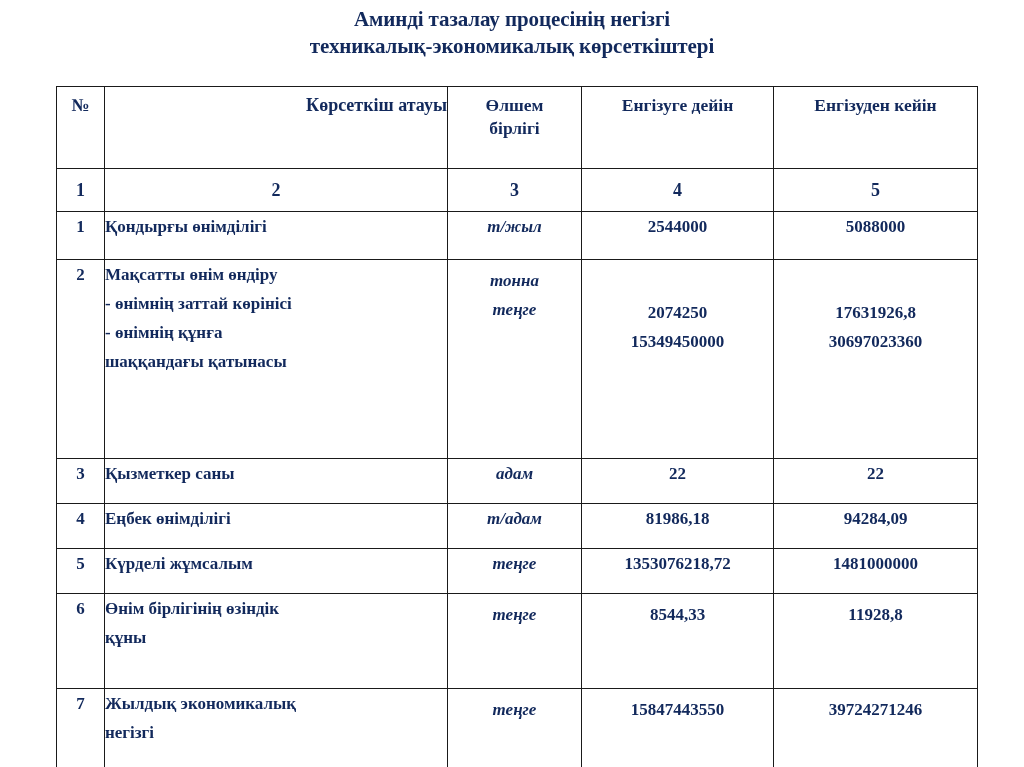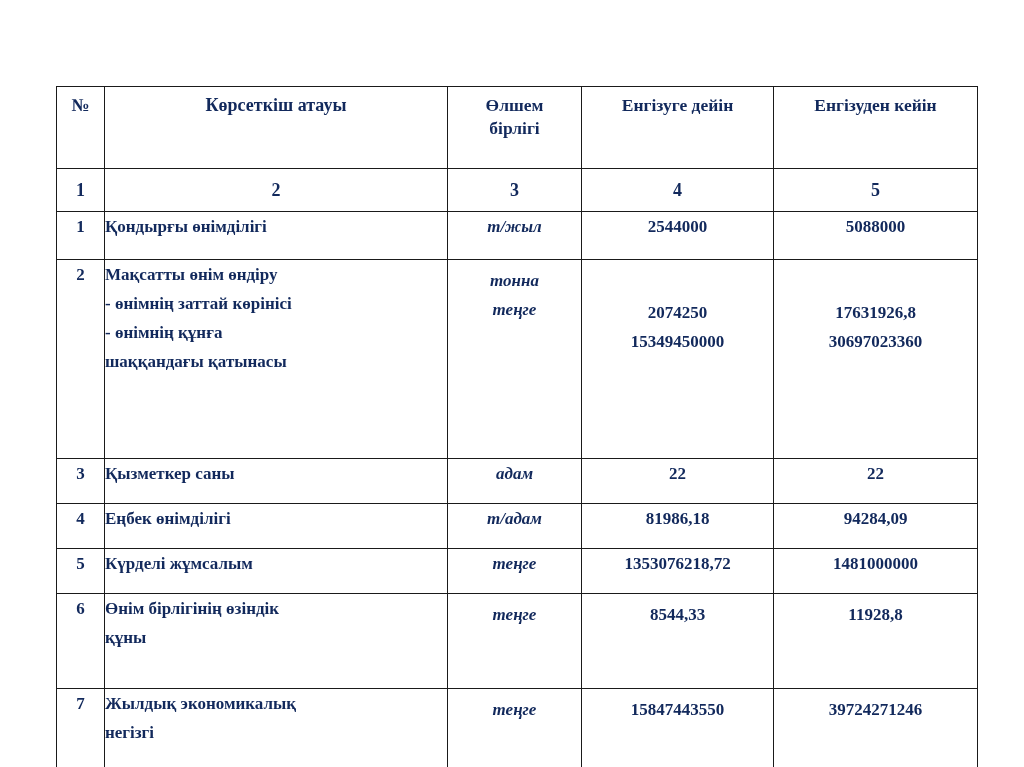--- a/index.html
+++ b/index.html
@@ -69,21 +69,21 @@
 
   
   tr.head td {
     height: 74px;
     text-align: center;
     font-size: 17.5px;
     line-height: 23px;
     padding-top: 7px;
     vertical-align: top;
   }
-  tr.head td.h-name { font-size: 18px; }
+  tr.head td.h-name { font-size: 18px; text-align: right; }
   tr.head td.h-num  { font-size: 18px; }
 
   
   tr.numrow td {
     height: 42px;
     text-align: center;
     font-size: 18px;
     line-height: 42px;
     vertical-align: middle;
   }
@@ -134,20 +134,24 @@
   tr.r6 td.cell-val, tr.r6 td.cell-unit { padding-top: 6px; }
   tr.r7 td.cell-val, tr.r7 td.cell-unit { padding-top: 6px; }
 
   .line { display: block; white-space: nowrap; }
 </style>
 </head>
 <body>
 
 <div class="page">
 
+  <div class="title-block">
+    <div class="title-line">Аминді тазалау процесінің негізгі</div>
+    <div class="title-line">техникалық-экономикалық көрсеткіштері</div>
+  </div>
 
   <div class="table-wrap">
     <table class="main">
       <colgroup>
         <col class="c-num">
         <col class="c-name">
         <col class="c-unit">
         <col class="c-before">
         <col class="c-after">
       </colgroup>

